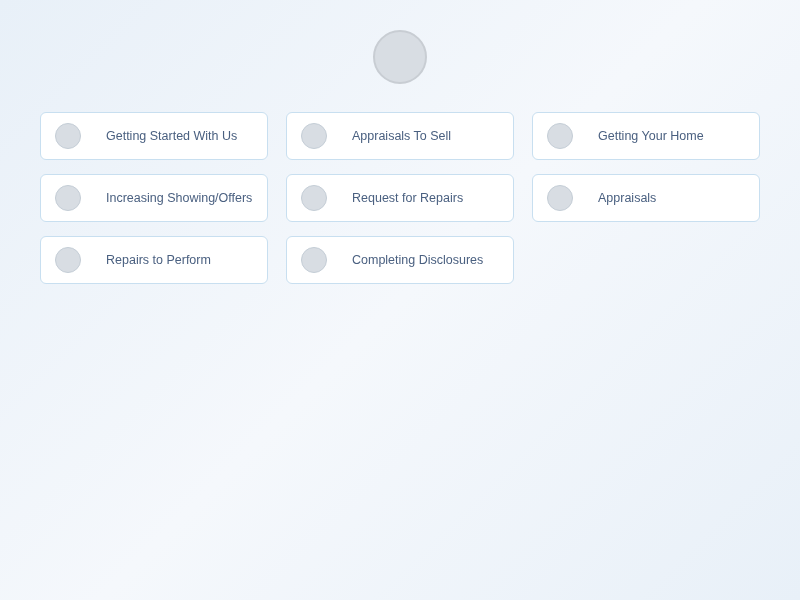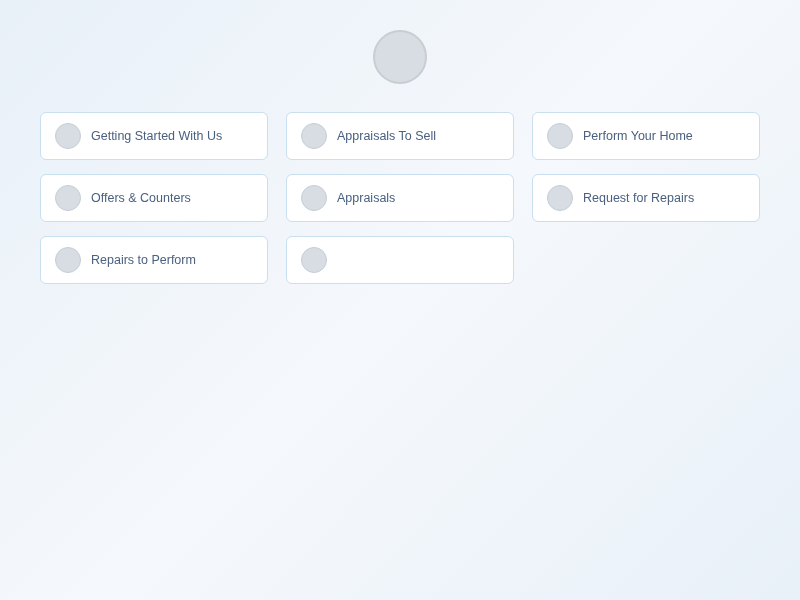--- a/index.html
+++ b/index.html
@@ -47,20 +47,21 @@
     .menu-item {
       display: flex;
       align-items: center;
       background: #ffffff;
       border: 1.5px solid #c8dff0;
       border-radius: 6px;
       padding: 10px 14px;
       cursor: pointer;
       transition: background 0.15s;
       min-height: 44px;
+      gap: 15px;
     }
 
     .item-circle {
       width: 26px;
       height: 26px;
       border-radius: 50%;
       background: #d8dde3;
       border: 1.5px solid #c4cdd6;
       flex-shrink: 0;
       margin-right: 10px;
@@ -83,35 +84,36 @@
   <div class="menu-item">
         <div class="item-circle"></div>
         <span class="item-label">Getting Started With Us</span>
       </div>
       <div class="menu-item">
         <div class="item-circle"></div>
         <span class="item-label">Appraisals To Sell</span>
       </div>
       <div class="menu-item">
         <div class="item-circle"></div>
-        <span class="item-label">Perform Your Home</span>
+        <span class="item-label">Getting Your Home</span>
       </div>
       <div class="menu-item">
         <div class="item-circle"></div>
-        <span class="item-label">Offers &amp; Counters</span>
+        <span class="item-label">Increasing Showing/Offers</span>
+      </div>
+      <div class="menu-item">
+        <div class="item-circle"></div>
+        <span class="item-label">Request for Repairs</span>
       </div>
       <div class="menu-item">
         <div class="item-circle"></div>
         <span class="item-label">Appraisals</span>
       </div>
       <div class="menu-item">
         <div class="item-circle"></div>
-        <span class="item-label">Request for Repairs</span>
-      </div>
-      <div class="menu-item">
-        <div class="item-circle"></div>
         <span class="item-label">Repairs to Perform</span>
       </div>
       <div class="menu-item">
         <div class="item-circle"></div>
+        <span class="item-label">Completing Disclosures</span>
       </div>
     </div>
 </div>
 
 </body></html>

